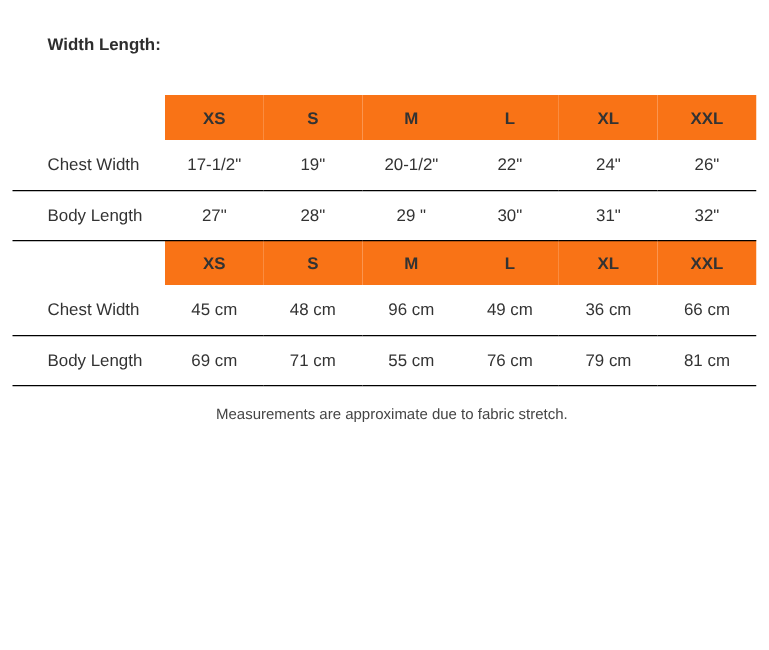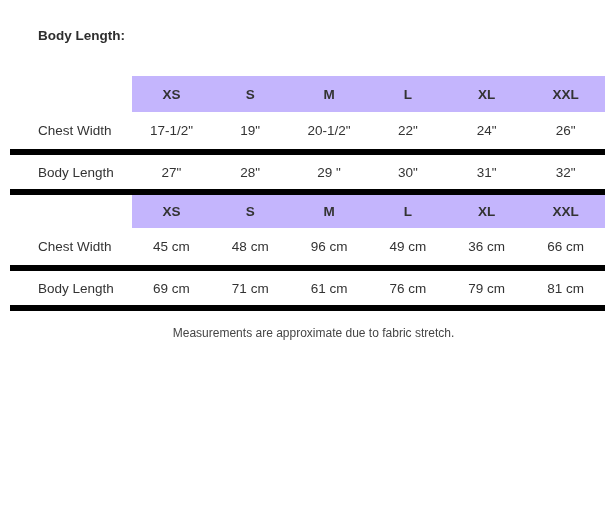--- a/index.html
+++ b/index.html
@@ -20,36 +20,36 @@
   svg text{font-family:"Liberation Sans",sans-serif;font-size:12.5px;}
 
   table.size-table{
     width:595px;margin:16px 10px 0 10px;
     border-collapse:collapse;table-layout:fixed;
   }
   .size-table td,.size-table th{
     font-size:13.5px;text-align:center;vertical-align:middle;padding:0;color:#333333;
   }
   tr.head-row{height:36px;}
-  tr.head-row th{background:#c4b5fd;font-weight:bold;}
+  tr.head-row th{background:#f97316;font-weight:bold;}
   tr.head-row td.corner{background:#ffffff;}
   tr.data-row{height:40px;}
-  tr.data-row td{border-bottom:6px solid #000000;}
+  tr.data-row td{border-bottom:1px solid #000000;}
   td.row-label{text-align:left !important;padding-left:28px !important;}
   .footnote{margin:15px 0 0 12px;font-size:12px;color:#454545;text-align:center;}
 </style>
 </head>
 <body>
 
 <div class="top">
   <div class="intro">
 
 
     <div class="spec">
-      <p class="spec-heading">Body Length:</p>
+      <p class="spec-heading">Width Length:</p>
     </div>
   </div>
 
 </div>
 
 <table class="size-table">
   <colgroup>
     <col style="width:122px">
       <col>
       <col>
@@ -101,21 +101,21 @@
       <td>48 cm</td>
       <td>96 cm</td>
       <td>49 cm</td>
       <td>36 cm</td>
       <td>66 cm</td>
     </tr>
     <tr class="data-row">
       <td class="row-label">Body Length</td>
       <td>69 cm</td>
       <td>71 cm</td>
-      <td>61 cm</td>
+      <td>55 cm</td>
       <td>76 cm</td>
       <td>79 cm</td>
       <td>81 cm</td>
     </tr>
   </tbody>
 </table>
 
 <p class="footnote">Measurements are approximate due to fabric stretch.</p>
 
 </body></html>

